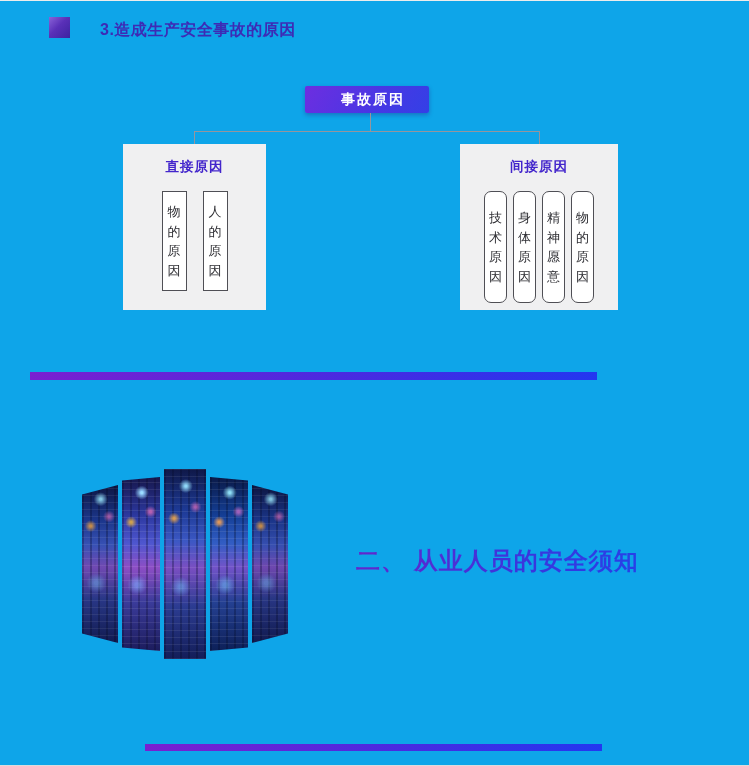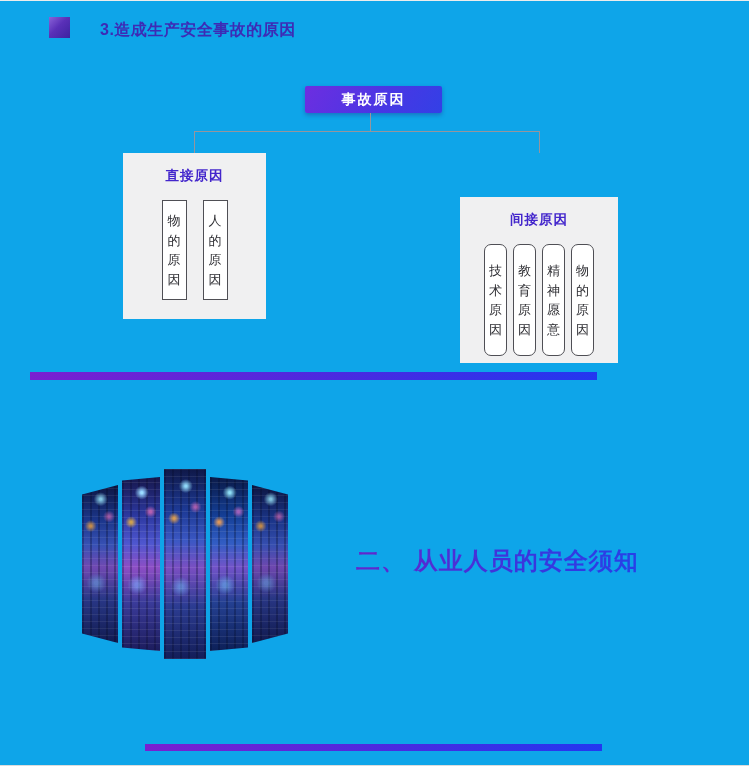--- a/index.html
+++ b/index.html
@@ -6,33 +6,33 @@
   body{font-family:"Liberation Sans",sans-serif;}
   .page{position:relative;width:749px;height:766px;background:#0ea5e9;overflow:hidden;margin:0 auto;
         border-top:1px solid #ececec;border-bottom:1px solid #dcdcdc;box-sizing:border-box;}
 
   
   .bullet{position:absolute;left:49px;top:16px;width:21px;height:21px;
           background:linear-gradient(135deg,#8a63d8 0%,#5a30b8 45%,#3c22a0 100%);}
   .heading{position:absolute;left:100px;top:19px;font-size:16px;font-weight:bold;color:#3d2bb5;letter-spacing:.5px;}
 
   
-  .root-node{position:absolute;left:305px;top:85px;width:137px;height:27px;display:flex;align-items:center;justify-content:center;
+  .root-node{position:absolute;left:305px;top:85px;width:112px;height:27px;display:flex;align-items:center;justify-content:center;
              color:#fff;font-weight:bold;font-size:14px;letter-spacing:2px;border-radius:2px;
              background:linear-gradient(120deg,#6d2ee0 0%,#4a36e4 55%,#3340e6 100%);
-             box-shadow:0 2px 4px rgba(40,20,120,.35);}
+             box-shadow:0 2px 4px rgba(40,20,120,.35);padding-left:12px;}
   .line{position:absolute;background:#95959d;}
   .line-root-drop{left:370px;top:112px;width:1px;height:18px;}
   .line-horizontal{left:194px;top:130px;width:345px;height:1px;}
   .line-left-drop{left:194px;top:130px;width:1px;height:22px;}
   .line-right-drop{left:539px;top:130px;width:1px;height:22px;}
 
-  .group{position:absolute;top:152px;height:166px;background:#f0f0f1;}
+  .group{position:absolute;top:143px;height:166px;background:#f0f0f1;}
   .group-direct{left:123px;width:143px;}
-  .group-indirect{left:460px;width:158px;margin-top:44px;}
+  .group-indirect{left:460px;width:158px;}
   .group-title{text-align:center;margin-top:14px;font-size:13.5px;font-weight:bold;color:#4326cc;letter-spacing:1px;}
   .items{display:flex;justify-content:center;margin-top:15px;}
   .group-direct .items{gap:16px;}
   .group-indirect .items{gap:6px;}
   .item{background:#ffffff;border:1px solid #4f4f55;display:flex;align-items:center;justify-content:center;box-sizing:border-box;}
   .group-direct .item{width:25px;height:100px;}
   .group-indirect .item{width:23px;height:112px;border-radius:7px;}
   .vtext{display:block;width:1em;font-size:13px;line-height:1.5;color:#2e2e33;word-break:break-all;text-align:center;}
 
   
@@ -88,21 +88,21 @@
     </div>
   </div>
 
   <div class="group group-indirect">
     <div class="group-title">间接原因</div>
     <div class="items">
       <div class="item">
         <span class="vtext">技术原因</span>
       </div>
       <div class="item">
-        <span class="vtext">教育原因</span>
+        <span class="vtext">身体原因</span>
       </div>
       <div class="item">
         <span class="vtext">精神愿意</span>
       </div>
       <div class="item">
         <span class="vtext">物的原因</span>
       </div>
     </div>
   </div>
 

